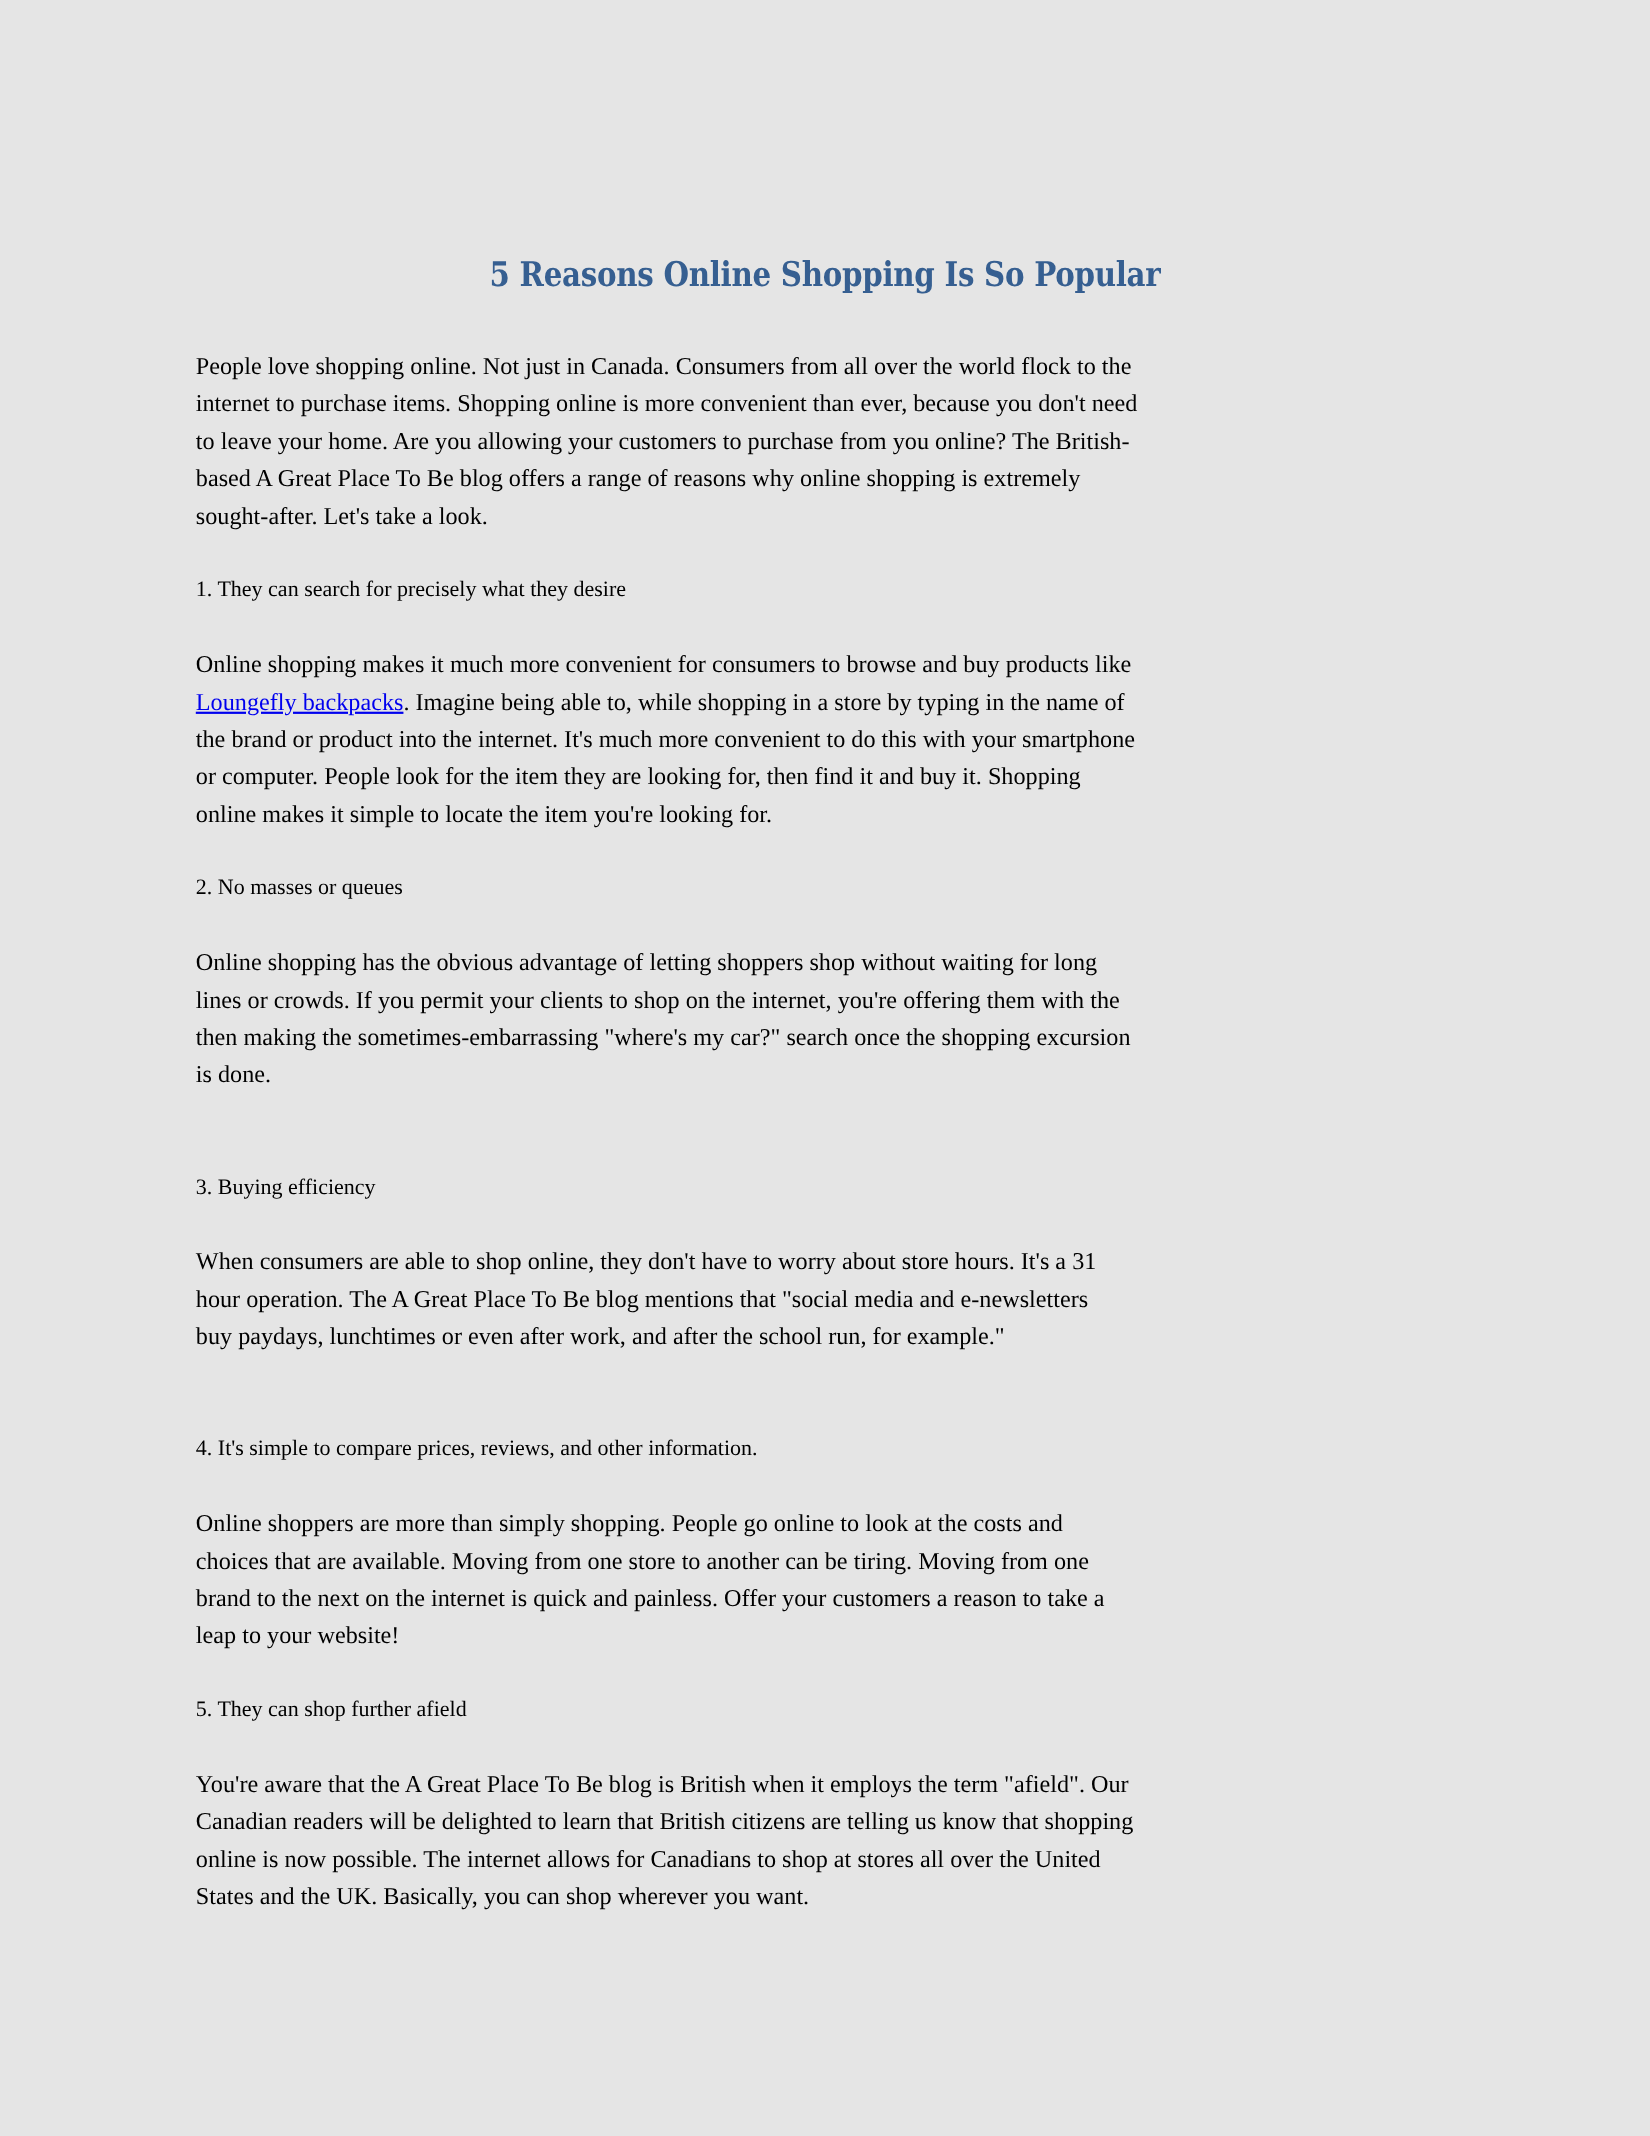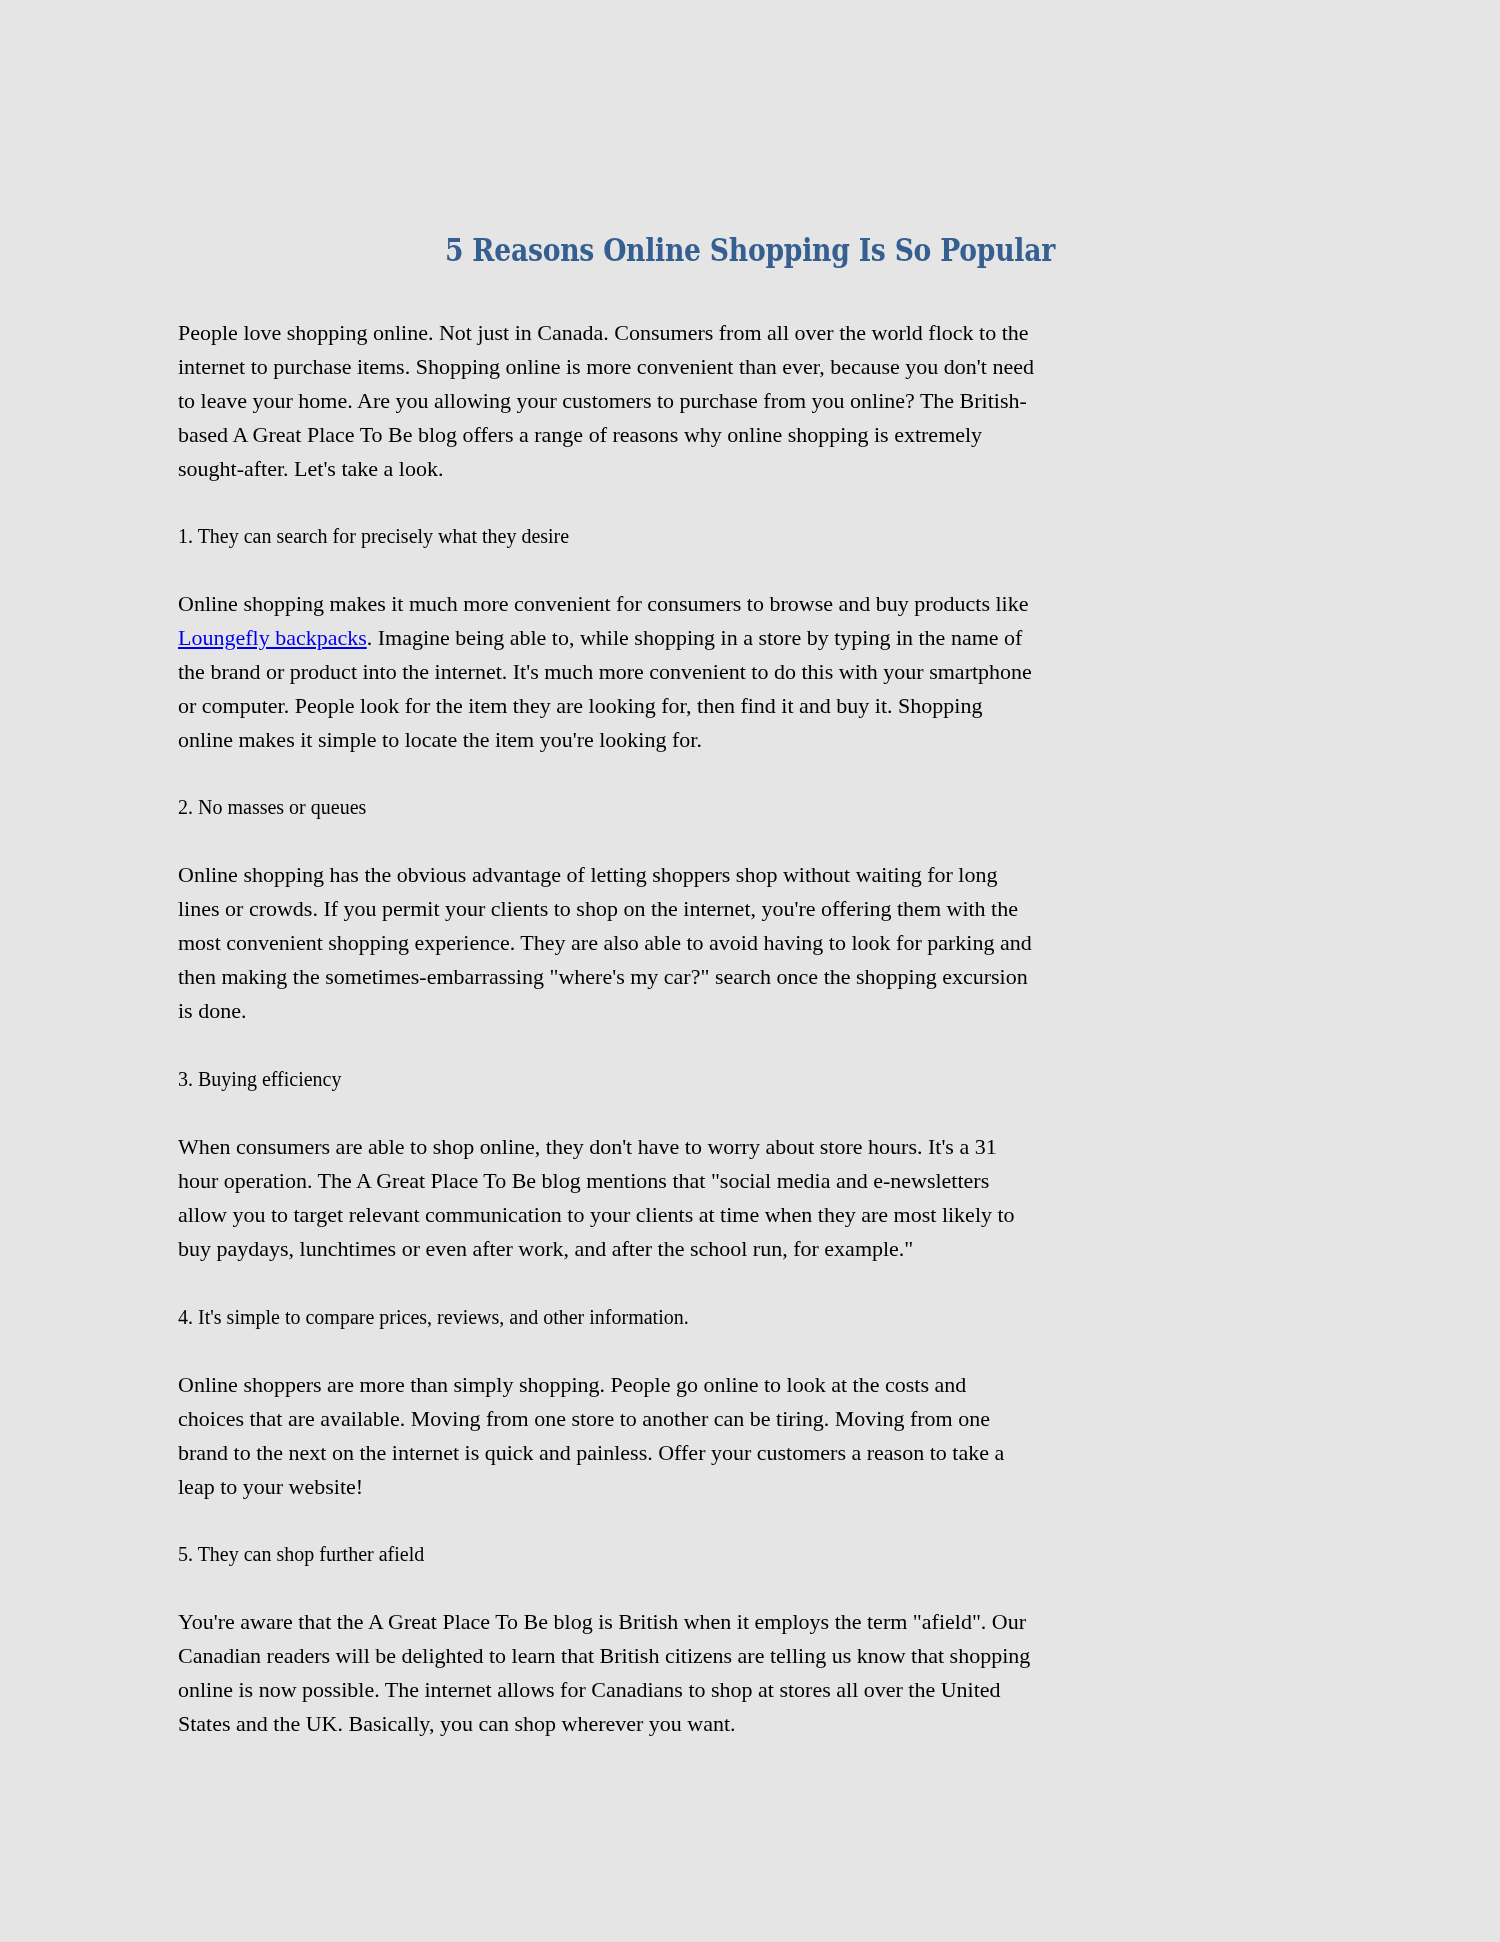--- a/index.html
+++ b/index.html
@@ -83,30 +83,28 @@
     <span class="line"><a class="link" href="#" style="color: rgb(0, 0, 238);">Loungefly backpacks</a><span>. Imagine being able to, while shopping in a store by typing in the name of</span></span>
     <span class="line">the brand or product into the internet. It's much more convenient to do this with your smartphone</span>
     <span class="line">or computer. People look for the item they are looking for, then find it and buy it. Shopping</span>
     <span class="line">online makes it simple to locate the item you're looking for.</span>
   </div>
 
   <div class="block heading" style="top:790px;">2. No masses or queues</div>
   <div class="block para" style="top:858px;">
     <span class="line">Online shopping has the obvious advantage of letting shoppers shop without waiting for long</span>
     <span class="line">lines or crowds. If you permit your clients to shop on the internet, you're offering them with the</span>
-    <span class="line">most convenient shopping experience. They are also able to avoid having to look for parking and</span>
     <span class="line">then making the sometimes-embarrassing "where's my car?" search once the shopping excursion</span>
     <span class="line">is done.</span>
   </div>
 
   <div class="block heading" style="top:1062px;">3. Buying efficiency</div>
   <div class="block para" style="top:1130px;">
     <span class="line">When consumers are able to shop online, they don't have to worry about store hours. It's a 31</span>
     <span class="line">hour operation. The A Great Place To Be blog mentions that "social media and e-newsletters</span>
-    <span class="line">allow you to target relevant communication to your clients at time when they are most likely to</span>
     <span class="line">buy paydays, lunchtimes or even after work, and after the school run, for example."</span>
   </div>
 
   <div class="block heading" style="top:1300px;">4. It's simple to compare prices, reviews, and other information.</div>
   <div class="block para" style="top:1368px;">
     <span class="line">Online shoppers are more than simply shopping. People go online to look at the costs and</span>
     <span class="line">choices that are available. Moving from one store to another can be tiring. Moving from one</span>
     <span class="line">brand to the next on the internet is quick and painless. Offer your customers a reason to take a</span>
     <span class="line">leap to your website!</span>
   </div>

